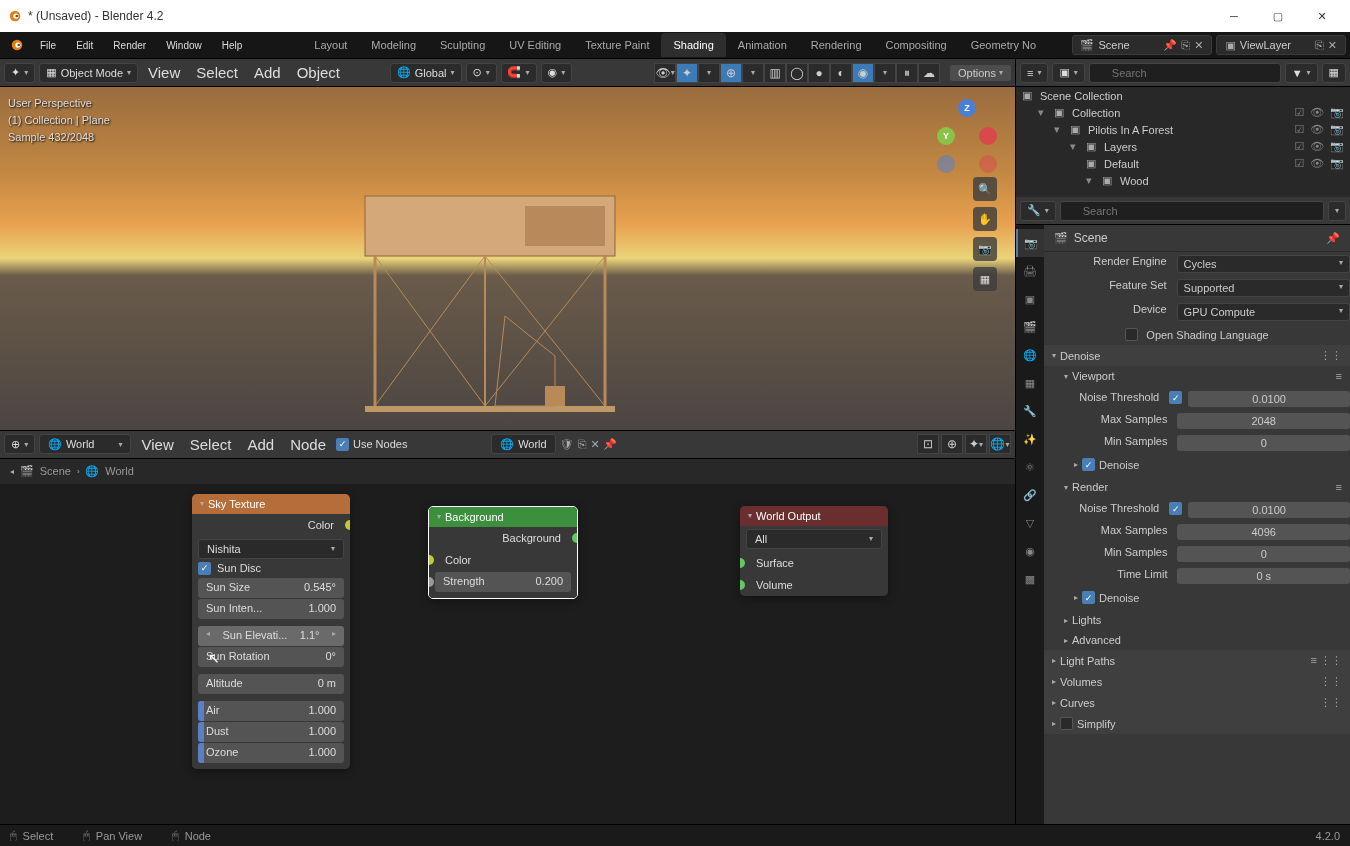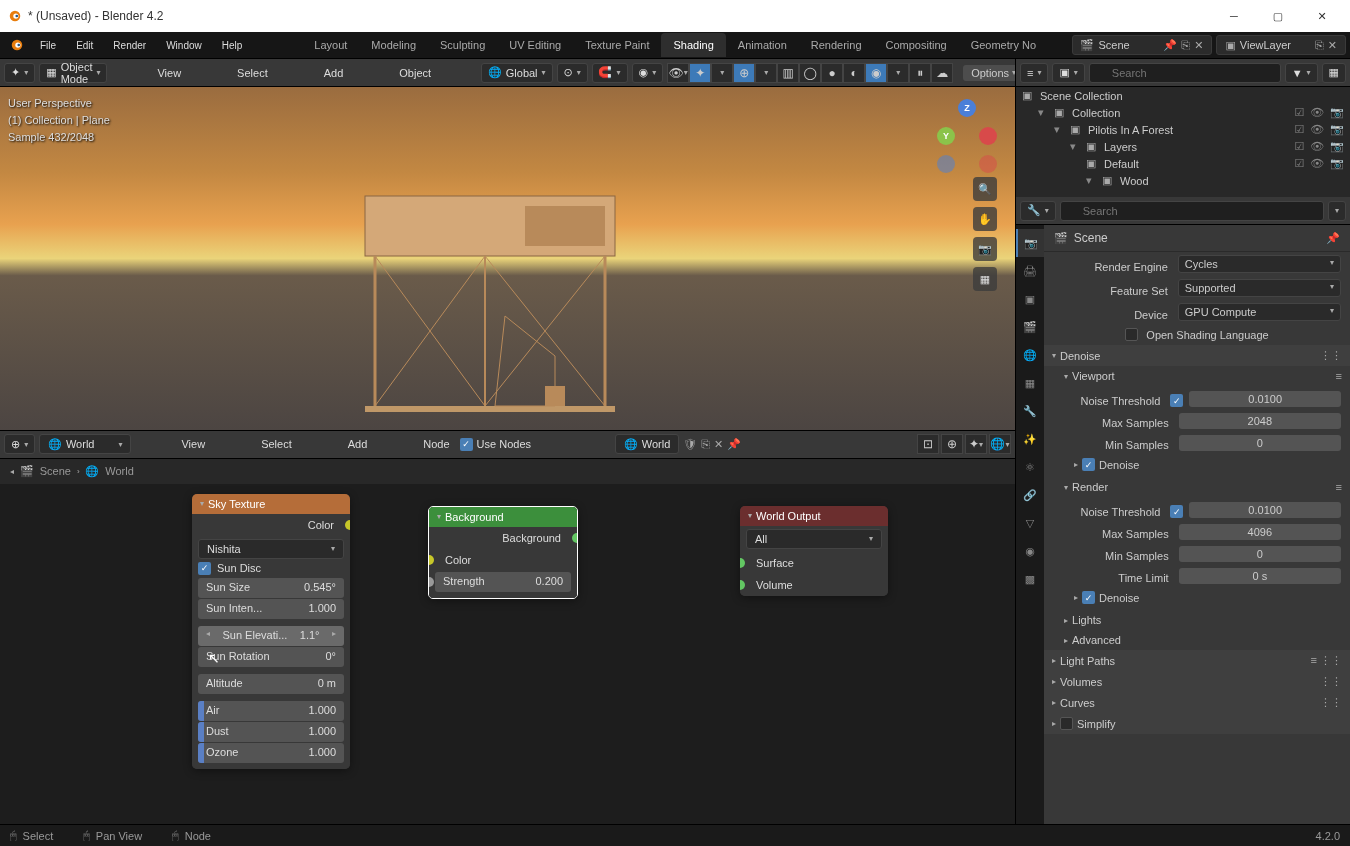--- a/index.html
+++ b/index.html
@@ -23,21 +23,21 @@
 .hdr-field { background: #2b2b2b; border: 1px solid #3a3a3a; border-radius: 3px; padding: 2px 8px; height: 20px; display: flex; align-items: center; gap: 4px; font-size: 11px; }
 
 
 .main-area { display: flex; height: calc(100% - 30px - 27px - 22px); }
 .left-col { flex: 1; display: flex; flex-direction: column; min-width: 0; }
 .right-col { width: 335px; display: flex; flex-direction: column; border-left: 1px solid #000; }
 
 
 .viewport-header { height: 28px; background: #383838; display: flex; align-items: center; padding: 0 4px; gap: 4px; border-bottom: 1px solid #000; }
 .vh-btn { background: #2b2b2b; border: 1px solid #444; border-radius: 3px; padding: 2px 6px; color: #ddd; display: flex; align-items: center; gap: 4px; height: 20px; font-size: 11px; }
-.vh-item { color: #ddd; padding: 0 6px; font-size: 11px; margin-left: 40px; }
+.vh-item { color: #ddd; padding: 0 6px; font-size: 15px; }
 .vh-icon-group { display: flex; gap: 0; margin-left: auto; }
 .vh-icon { width: 22px; height: 20px; background: #2b2b2b; border: 1px solid #444; display: flex; align-items: center; justify-content: center; font-size: 12px; }
 .vh-icon.blue { background: #3d7ab8; }
 .vh-options { background: #4d4d4d; border-radius: 3px; padding: 2px 8px; margin-left: 6px; display: flex; align-items: center; gap: 3px; }
 
 
 .toolbar-left { position: absolute; left: 6px; top: 90px; display: flex; gap: 1px; }
 .tb-btn { width: 24px; height: 24px; background: #383838; border-radius: 3px; display: flex; align-items: center; justify-content: center; }
 .tb-btn.active { background: #4a7fb5; }
 
@@ -92,21 +92,21 @@
 .out-row .icon { color: #aaa; width: 14px; }
 .out-row .ctrls { margin-left: auto; display: flex; gap: 6px; color: #888; }
 
 .props-header { height: 28px; background: #383838; display: flex; align-items: center; padding: 0 4px; gap: 4px; border-bottom: 1px solid #000; }
 .props-body { flex: 1; display: flex; overflow: hidden; }
 .props-tabs { width: 28px; background: #1a1a1a; display: flex; flex-direction: column; padding-top: 4px; }
 .prop-tab { width: 28px; height: 28px; display: flex; align-items: center; justify-content: center; color: #888; }
 .prop-tab.active { background: #333; color: #fff; border-left: 2px solid #4a7fb5; }
 .props-content { flex: 1; background: #383838; overflow: auto; padding: 0; }
 .prop-scene-hdr { padding: 6px 10px; display: flex; align-items: center; gap: 6px; font-size: 12px; border-bottom: 1px solid #2a2a2a; }
-.prop-row { display: flex; align-items: flex-end; padding: 3px 9px; gap: 6px; font-size: 11px; }
+.prop-row { display: flex; align-items: flex-start; padding: 3px 0; gap: 6px; font-size: 11px; }
 .prop-row .label { flex: 1; text-align: right; color: #ccc; padding-right: 4px; }
 .prop-row .value-select { flex: 1.3; background: #2a2a2a; border: 1px solid #444; border-radius: 3px; padding: 2px 6px; display: flex; justify-content: space-between; }
 .prop-row .value-field { flex: 1.3; background: #545454; border-radius: 3px; padding: 2px 6px; text-align: center; }
 .prop-checkbox-row { display: flex; align-items: center; padding: 4px 8px; gap: 8px; font-size: 11px; justify-content: center; }
 .panel-hdr { background: #3f3f3f; padding: 4px 8px; display: flex; align-items: center; gap: 4px; font-size: 11px; cursor: pointer; }
 .panel-hdr.sub { padding-left: 20px; background: #383838; }
 .panel-content { padding: 2px 0; }
 .mini-check { width: 13px; height: 13px; background: #4a7fb5; border-radius: 2px; display: inline-flex; align-items: center; justify-content: center; color: white; font-size: 9px; }
 .mini-check.off { background: #2a2a2a; border: 1px solid #555; }
 

